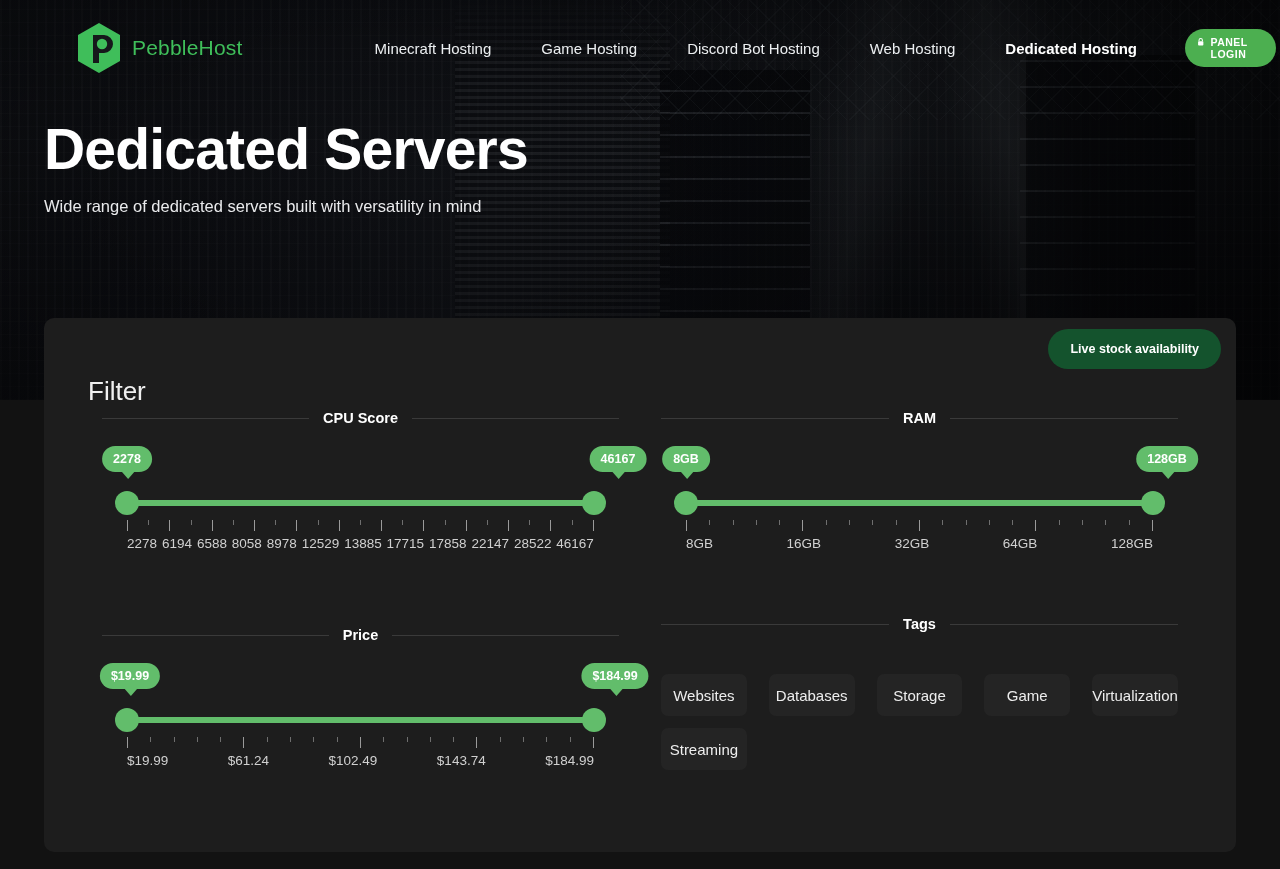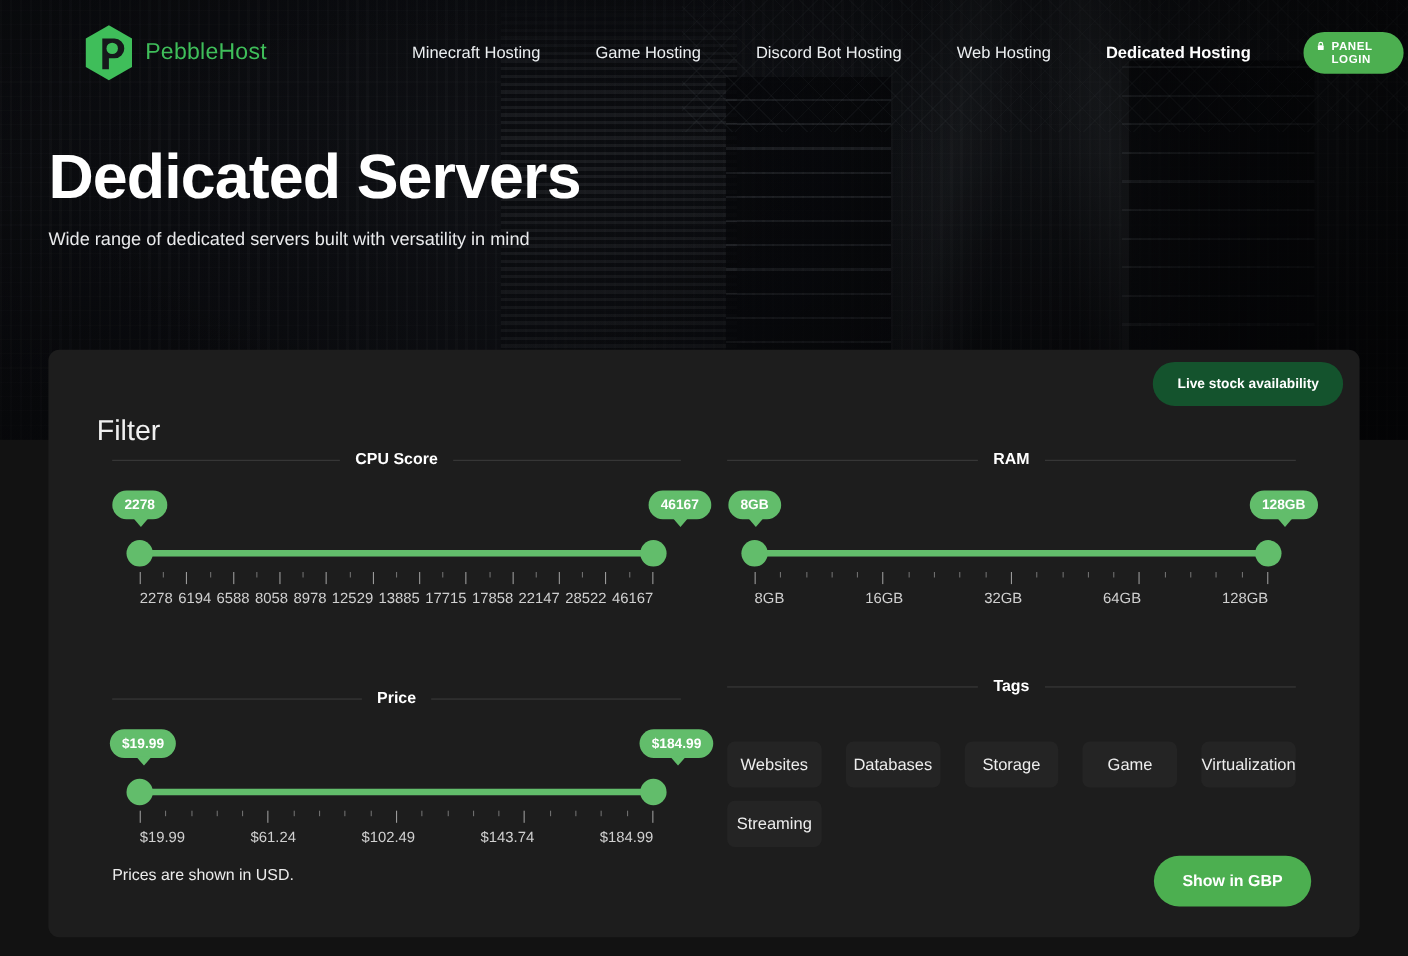--- a/index.html
+++ b/index.html
@@ -106,21 +106,21 @@
     background: #4CAF50; border-radius: 999px;
     padding: 7px 14px 7px 12px;
     cursor: pointer;
   }
   .panel-login-label {
     color: #fff; font-size: 10.5px; font-weight: 700; letter-spacing: .5px;
   }
   .lock-ico { width: 11px; height: 12px; display: block; }
 
   
-  .hero-text { position: absolute; left: 44px; top: 132px; z-index: 4; }
+  .hero-text { position: absolute; left: 44px; top: 120px; z-index: 4; }
   .hero-title {
     color: #ffffff; font-size: 57px; font-weight: 700; letter-spacing: -0.8px;
     line-height: 1.05;
   }
   .hero-sub {
     color: #e9eaec; font-size: 16.5px; margin-top: 17px; font-weight: 400;
   }
 
   
   .filter-panel {
@@ -435,18 +435,14 @@
         <button class="tag">Databases</button>
         <button class="tag">Storage</button>
         <button class="tag">Game</button>
         <button class="tag">Virtualization</button>
         <button class="tag">Streaming</button>
       </div>
     </div>
 
   </div>
 
-  <div class="panel-footer">
-    <div class="usd-note" style="left:58px;">Prices are shown in USD.</div>
-    <button class="show-gbp">Show in GBP</button>
-  </div>
 
 </div>
 
 </body></html>

